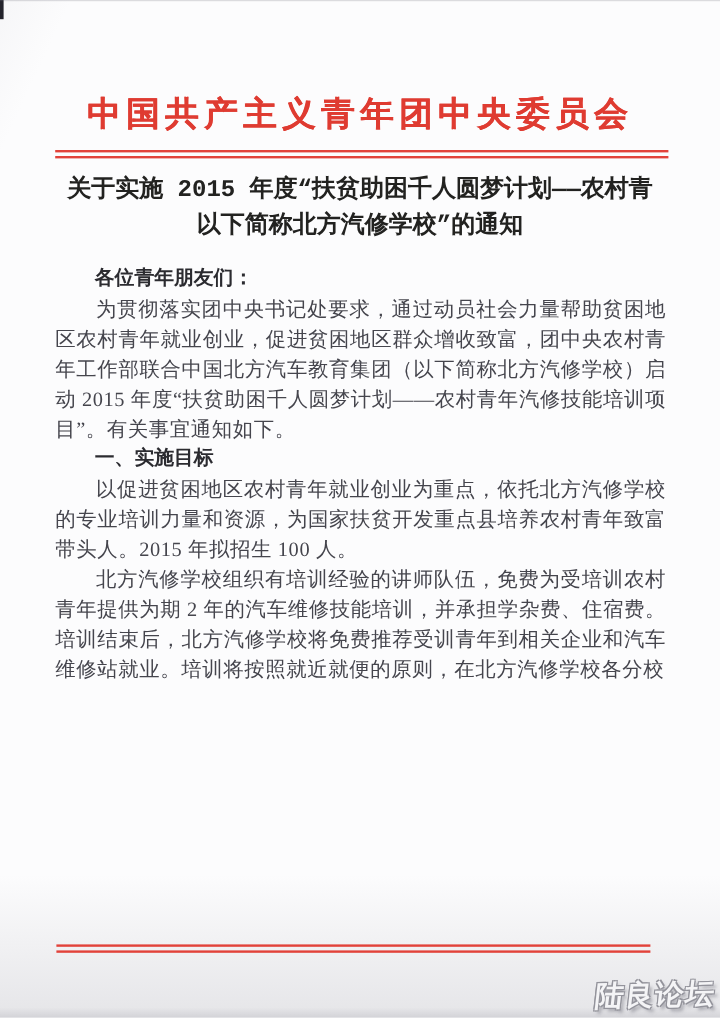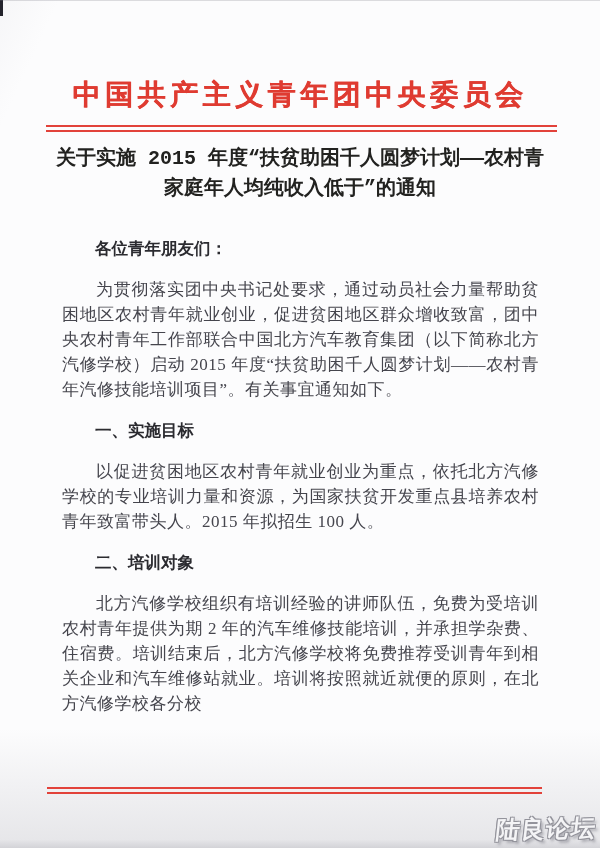--- a/index.html
+++ b/index.html
@@ -58,21 +58,21 @@
     font-family: Liberation Mono, monospace;
   }
   .doc-title .tl { display: block; }
   
   .content {
     position: absolute; top: 220px; left: 46px; right: 45px;
     font-size: 17px; line-height: 25px;
     color: #45454d;
     font-family: "Liberation Serif", serif;
   }
-  .content p, .content h3 { margin: 16px; padding: 0; }
+  .content p, .content h3 { margin: 0; padding: 0; }
   .salutation {
     font-weight: bold;
     color: #2b2b30;
     font-family: "Liberation Sans", sans-serif;
     font-size: 16.5px;
     text-indent: 2em;
   }
   .para {
     text-indent: 2em;
     text-align: justify;
@@ -108,32 +108,31 @@
 
   <div class="corner-mark"></div>
   <div class="top-edge"></div>
 
   <div class="masthead">中国共产主义青年团中央委员会</div>
 
   <div class="red-rule rule-top"></div>
 
   <div class="doc-title">
     <span class="tl">关于实施 2015 年度“扶贫助困千人圆梦计划——农村青</span>
-    <span class="tl">家庭年人均纯收入低于”的通知</span>
+    <span class="tl">以下简称北方汽修学校”的通知</span>
   </div>
 
   <div class="content">
     <p class="salutation">各位青年朋友们：</p>
 
     <p class="para">为贯彻落实团中央书记处要求，通过动员社会力量帮助贫困地区农村青年就业创业，促进贫困地区群众增收致富，团中央农村青年工作部联合中国北方汽车教育集团（以下简称北方汽修学校）启动 2015 年度“扶贫助困千人圆梦计划——农村青年汽修技能培训项目”。有关事宜通知如下。</p>
 
     <h3 class="sec">一、实施目标</h3>
     <p class="para">以促进贫困地区农村青年就业创业为重点，依托北方汽修学校的专业培训力量和资源，为国家扶贫开发重点县培养农村青年致富带头人。2015 年拟招生 100 人。</p>
 
-    <h3 class="sec">二、培训对象</h3>
 
     <p class="para">北方汽修学校组织有培训经验的讲师队伍，免费为受培训农村青年提供为期 2 年的汽车维修技能培训，并承担学杂费、住宿费。培训结束后，北方汽修学校将免费推荐受训青年到相关企业和汽车维修站就业。培训将按照就近就便的原则，在北方汽修学校各分校</p>
   </div>
 
   <div class="red-rule rule-bottom"></div>
 
   <div class="watermark">陆良论坛</div>
 
 </div>
 

